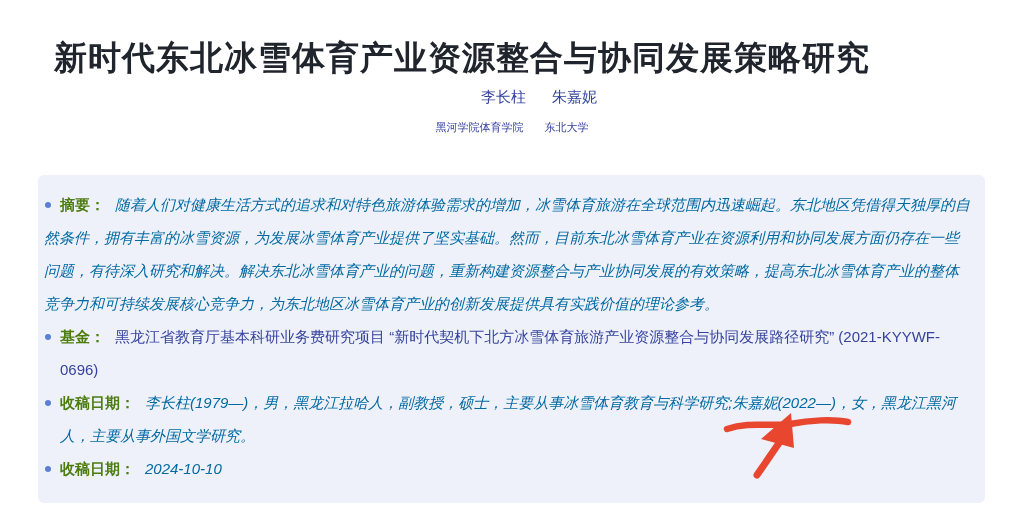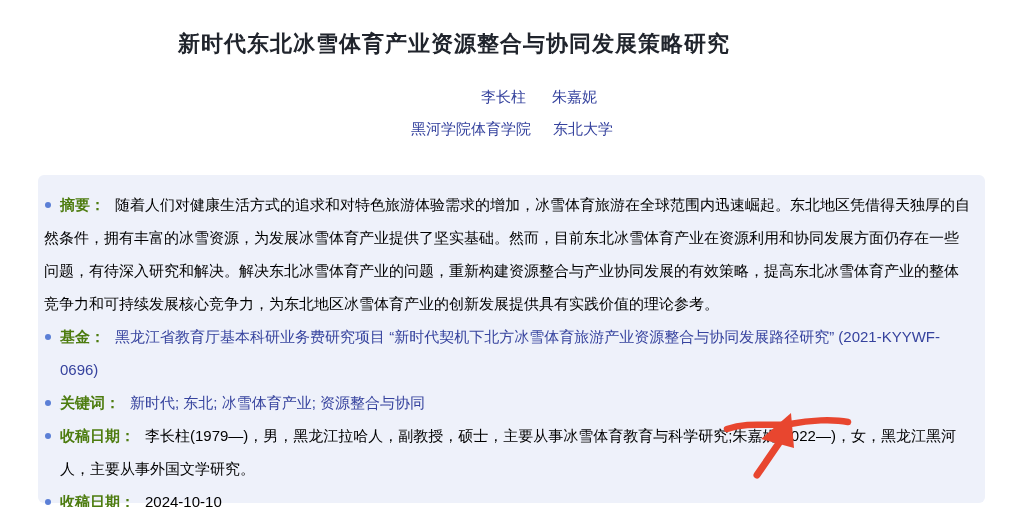--- a/index.html
+++ b/index.html
@@ -3,33 +3,33 @@
 <meta charset="utf-8">
 <style>
   html,body{margin:0;padding:0;}
   body{
     width:1024px;height:507px;position:relative;overflow:hidden;
     background:#ffffff;
     font-family:"Liberation Sans","DejaVu Sans",sans-serif;
     -webkit-font-smoothing:antialiased;
   }
   .page-title{
-    position:absolute;top:14px;left:0;width:908px;
+    position:absolute;top:14px;left:8px;width:908px;
     text-align:center;
-    font-size:22px;font-weight:700;letter-spacing:1px;
+    font-size:33px;font-weight:700;letter-spacing:1px;
     color:#20242c;
   }
   .authors-line{
     position:absolute;top:88px;left:0;width:1024px;
     text-align:center;font-size:15px;color:#36439e;padding-left:27px;
   }
   .authors-line .author-name{margin:0 11px;}
   .affil-line{
     position:absolute;top:120px;left:0;width:1024px;
-    text-align:center;font-size:15px;color:#36439e;
+    text-align:center;font-size:11px;color:#36439e;
   }
   .affil-line .affil-name{margin:0 9px;}
   .info-panel{
     position:absolute;left:38px;top:175px;width:947px;height:328px;
     box-sizing:border-box;
     background:#eef1fa;border-radius:6px;
     padding:13px 12px 0 6px;
   }
   .item{
     font-size:15px;line-height:33px;color:#3c4453;
@@ -42,21 +42,21 @@
     display:inline-block;width:6px;height:6px;border-radius:50%;
     background:#5b7fd6;
   }
   .item.abstract .bullet{
     vertical-align:middle;margin:0 9px 3px 1px;
   }
   .item.row{display:flex;align-items:flex-start;justify-content:center;}
   .item.row .bullet{flex:none;margin:14px 9px 0 1px;}
   .item.row .content{flex:1 1 auto;}
   .blue-text{color:#36439e;}
-  .dark-text{color:#000000;}
+  .dark-text{color:#0369a1;font-style:italic;}
   .annotation-arrow{
     position:absolute;left:695px;top:403px;width:170px;height:85px;
     pointer-events:none;
   }
 </style>
 </head>
 <body>
 
 <h1 class="page-title">新时代东北冰雪体育产业资源整合与协同发展策略研究</h1>
 
@@ -76,26 +76,20 @@
     <span class="bullet"></span><span class="label">摘要：</span><span class="dark-text">随着人们对健康生活方式的追求和对特色旅游体验需求的增加，冰雪体育旅游在全球范围内迅速崛起。东北地区凭借得天独厚的自然条件，拥有丰富的冰雪资源，为发展冰雪体育产业提供了坚实基础。然而，目前东北冰雪体育产业在资源利用和协同发展方面仍存在一些问题，有待深入研究和解决。解决东北冰雪体育产业的问题，重新构建资源整合与产业协同发展的有效策略，提高东北冰雪体育产业的整体竞争力和可持续发展核心竞争力，为东北地区冰雪体育产业的创新发展提供具有实践价值的理论参考。</span>
   </p>
 
   <div class="item row">
     <span class="bullet"></span>
     <div class="content">
       <span class="label">基金：</span><span class="blue-text">黑龙江省教育厅基本科研业务费研究项目 “新时代契机下北方冰雪体育旅游产业资源整合与协同发展路径研究” (2021-KYYWF-0696)</span>
     </div>
   </div>
 
-  <div class="item row">
-    <span class="bullet"></span>
-    <div class="content">
-      <span class="label">关键词：</span><span class="blue-text">新时代; 东北; 冰雪体育产业; 资源整合与协同</span>
-    </div>
-  </div>
 
   <div class="item row">
     <span class="bullet"></span>
     <div class="content">
       <span class="label">收稿日期：</span><span class="dark-text">李长柱(1979—)，男，黑龙江拉哈人，副教授，硕士，主要从事冰雪体育教育与科学研究;朱嘉妮(2022—)，女，黑龙江黑河人，主要从事外国文学研究。</span>
     </div>
   </div>
 
   <div class="item row">
     <span class="bullet"></span>

